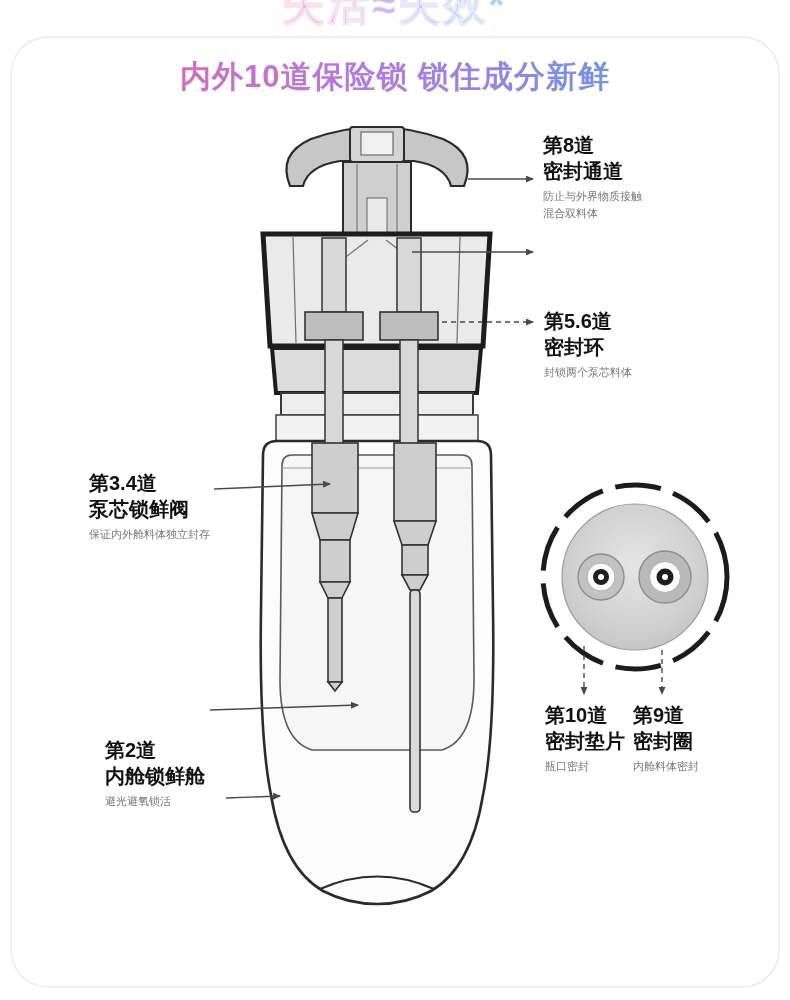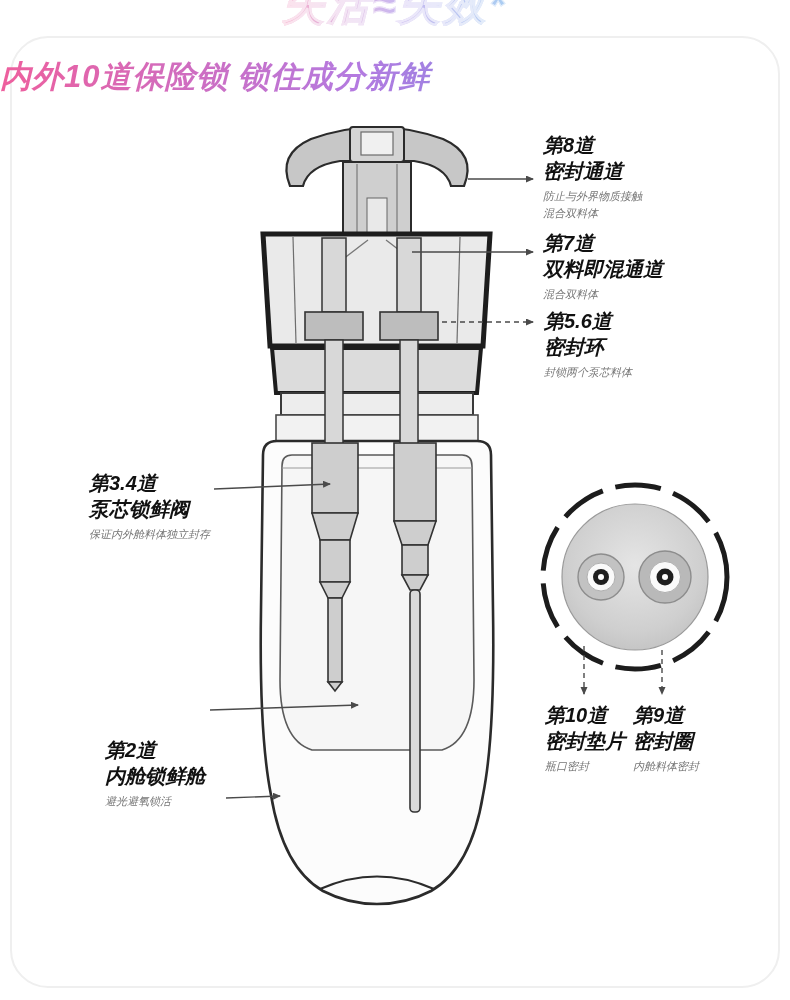--- a/index.html
+++ b/index.html
@@ -3,21 +3,21 @@
 <meta charset="utf-8">
 <style>
   html, body { margin:0; padding:0; }
   body {
     width:790px; height:1000px;
     position:relative;
     background:#ffffff;
     overflow:hidden;
     font-family:"Liberation Sans","DejaVu Sans",sans-serif;
   }
-  .page { position:absolute; inset:0;font-style:italic; }
+  .page { position:absolute; inset:0; }
 
   .card {
     position:absolute;
     left:10px; top:36px;
     width:766px; height:948px;
     background:#ffffff;
     border:2px solid #efefef;
     border-radius:38px;
     z-index:0;
   }
@@ -35,21 +35,21 @@
       var(--tagline-gradient-start,#f5aecb),
       var(--tagline-gradient-mid,#cbb8ef),
       var(--tagline-gradient-end,#a9cdf2));
     -webkit-background-clip:text; background-clip:text;
     color:transparent;
     -webkit-text-stroke:1px rgba(255,255,255,.65);
   }
 
   .title {
     position:absolute; top:56px; left:0; width:100%;
-    margin:0; text-align:left; z-index:3;
+    margin:0; text-align:center; z-index:3;
     font-size:31px; font-weight:900; letter-spacing:1px;
     background:linear-gradient(90deg,
       var(--title-gradient-start,#ee5f9d) 0%,
       var(--title-gradient-mid,#b47ae0) 45%,
       var(--title-gradient-end,#4aa3ea) 100%);
     -webkit-background-clip:text; background-clip:text;
     color:transparent;
   }
 
   .diagram { position:absolute; left:0; top:0; z-index:1; pointer-events:none; }
@@ -181,25 +181,20 @@
     </g>
   </svg>
 
   <div class="callout" style="left:543px; top:132px;">
     <div class="co-head">第8道</div>
     <div class="co-head">密封通道</div>
     <div class="co-desc">防止与外界物质接触</div>
     <div class="co-desc">混合双料体</div>
   </div>
 
-  <div class="callout" style="left:543px; top:230px;">
-    <div class="co-head">第7道</div>
-    <div class="co-head">双料即混通道</div>
-    <div class="co-desc">混合双料体</div>
-  </div>
 
   <div class="callout" style="left:544px; top:308px;">
     <div class="co-head">第5.6道</div>
     <div class="co-head">密封环</div>
     <div class="co-desc">封锁两个泵芯料体</div>
   </div>
 
   <div class="callout ra" style="right:580px; top:470px;">
     <div class="co-head">第3.4道</div>
     <div class="co-head">泵芯锁鲜阀</div>

